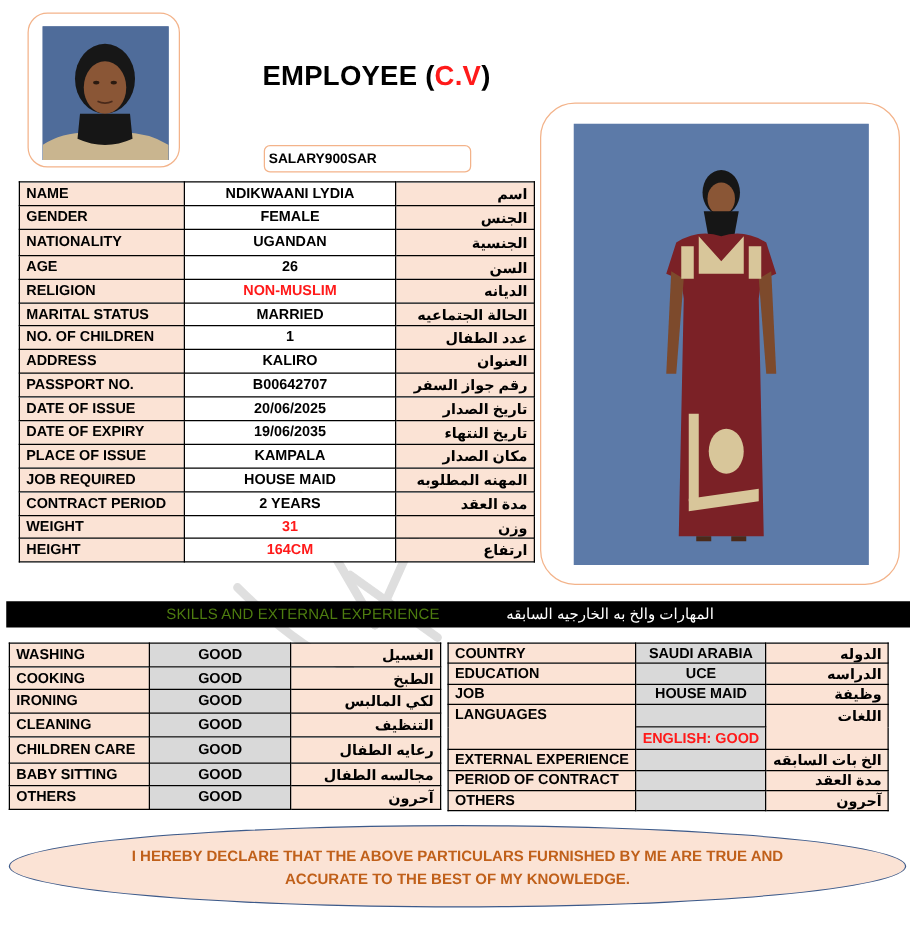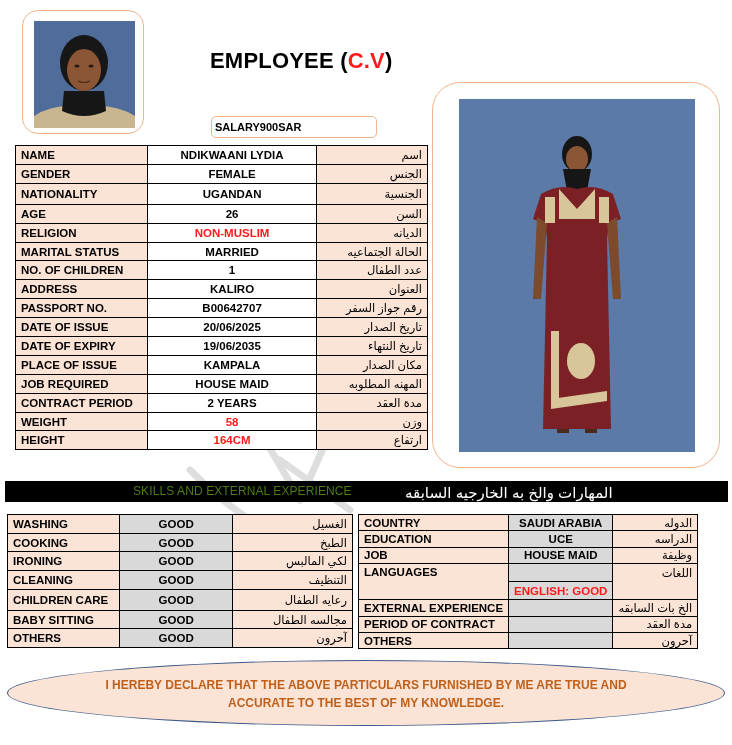--- a/index.html
+++ b/index.html
@@ -43,34 +43,34 @@
 
     table { border-collapse: collapse; position: absolute; }
     td {
       border: 1px solid #000; font-size: 11.5px; font-weight: bold;
       padding: 0 5px; white-space: nowrap; overflow: hidden;
     }
     .peach { background: #fbe3d5; }
     .grey { background: #d9d9d9; margin-top: 47px; }
     .white { background: #ffffff; }
     .center { text-align: center; }
-    .ar { text-align: right; font-weight: normal; font-size: 11.5px; direction: rtl; }
+    .ar { text-align: right; font-weight: bold; font-size: 11.5px; direction: rtl; }
     .red-text { color: #ff1a1a; }
 
     .main-table { left: 15px; top: 145px; width: 413px; }
     .main-table td { height: 17.9px; }
 
     .skills-bar {
       left: 5px; top: 481px; width: 723px; height: 21px; background: #000;
     }
     .skills-bar .en {
       position: absolute; left: 128px; top: 3px; color: #4d7c0f; font-size: 12px; letter-spacing: 0.1px;
     }
     .skills-bar .ar-h {
-      position: absolute; left: 400px; top: 3px; color: #fff; font-size: 15px; direction: rtl;
+      position: absolute; left: 400px; top: 3px; color: #fff; font-size: 12px; direction: rtl;
     }
 
     .skills-table { left: 7px; top: 514px; width: 346px; }
     .skills-table td { height: 17.7px; }
     .exp-table { left: 358px; top: 514px; width: 309px; }
     .exp-table td { height: 15.4px; }
 
     .watermark {
       left: 170px; top: 360px; width: 190px; height: 180px; pointer-events: none;
     }
@@ -213,21 +213,21 @@
       <td class="white center">HOUSE MAID</td>
       <td class="peach ar">المهنه المطلوبه</td>
     </tr>
     <tr>
       <td class="peach">CONTRACT PERIOD</td>
       <td class="white center">2 YEARS</td>
       <td class="peach ar">مدة العقد</td>
     </tr>
     <tr>
       <td class="peach">WEIGHT</td>
-      <td class="white center red-text">58</td>
+      <td class="white center red-text">31</td>
       <td class="peach ar">وزن</td>
     </tr>
     <tr>
       <td class="peach">HEIGHT</td>
       <td class="white center red-text">164CM</td>
       <td class="peach ar">ارتفاع</td>
     </tr>
   </tbody>
 </table>
 

